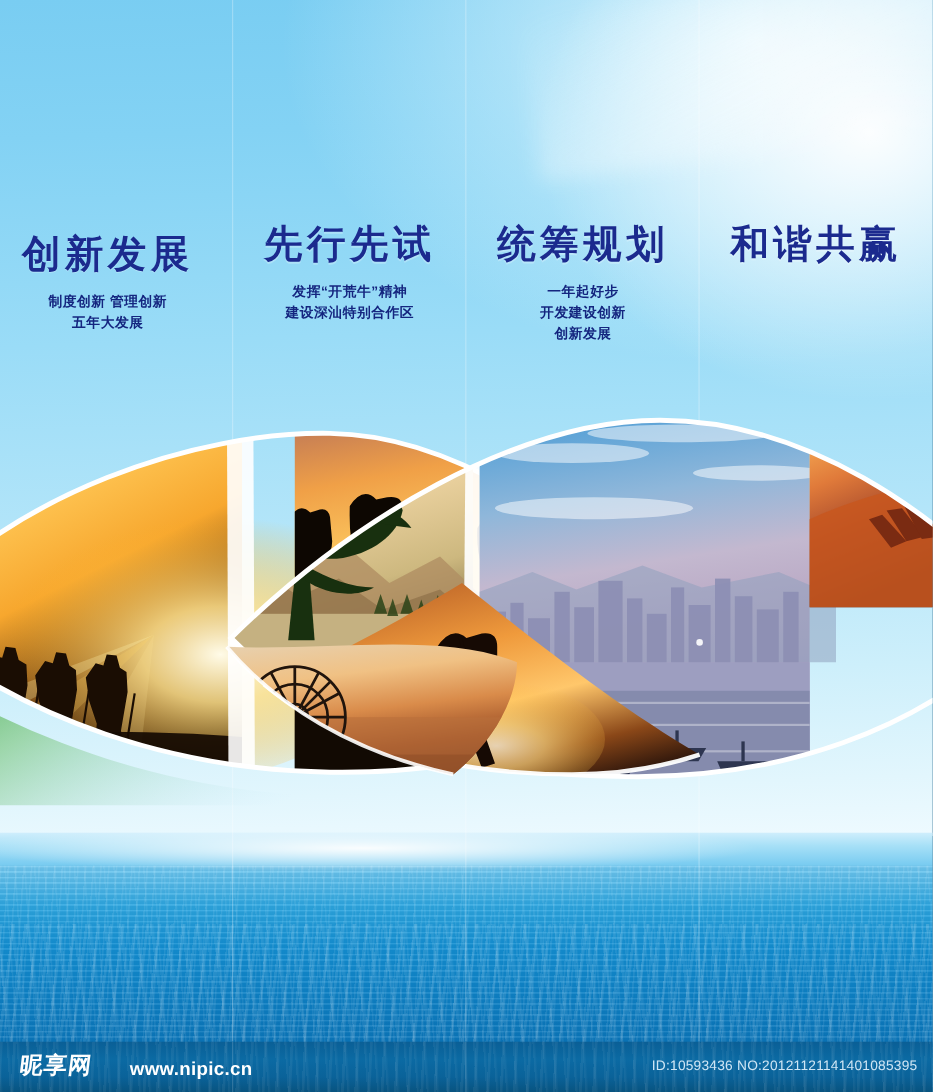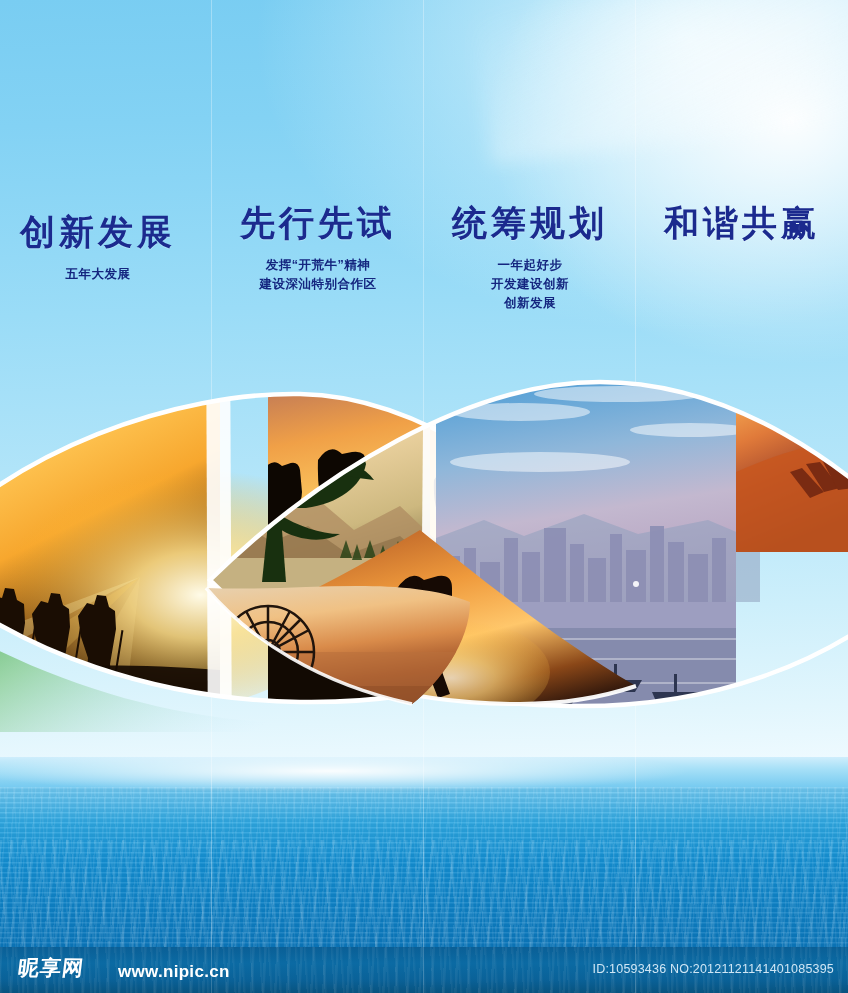--- a/index.html
+++ b/index.html
@@ -450,20 +450,21 @@
       </g>
 
       <circle cx="212" cy="232" r="3" fill="#ffffff" opacity=".9"></circle>
       <circle cx="636" cy="232" r="3" fill="#ffffff" opacity=".9"></circle>
     </svg>
   </div>
 
   <div class="headline" style="left:0px;top:214px;width:196px">
     <div class="h-title">创新发展</div>
     <div class="h-sub">
+      <div>制度创新  管理创新</div>
       <div>五年大发展</div>
     </div>
   </div>
 
   <div class="headline" style="left:212px;top:205px;width:212px">
     <div class="h-title">先行先试</div>
     <div class="h-sub">
       <div>发挥“开荒牛”精神</div>
       <div>建设深汕特别合作区</div>
     </div>

